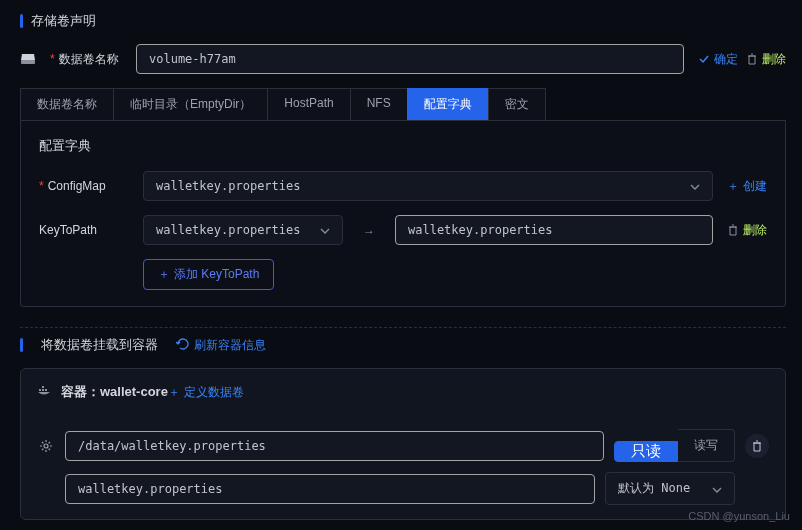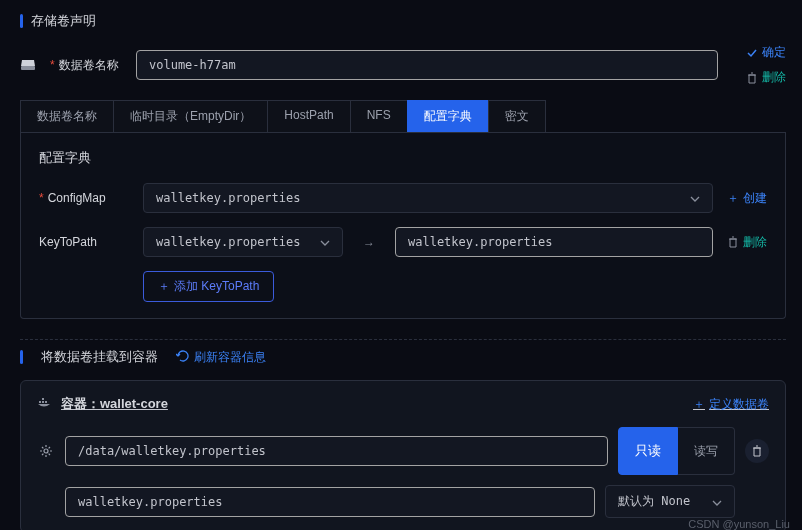--- a/index.html
+++ b/index.html
@@ -55,21 +55,21 @@
     flex: 1;
   }
   .action-link {
     color: #3b82f6;
     cursor: pointer;
     display: inline-flex;
     align-items: center;
     gap: 4px;
     white-space: nowrap;
   }
-  .action-link.muted { color: #14b8a6; }
+  .action-link.muted { color: #bef264; }
   .tabs {
     display: flex;
     border-bottom: 1px solid #2a2f3d;
     margin-bottom: 0;
   }
   .tab {
     padding: 7px 16px;
     color: #9ca1ad;
     cursor: pointer;
     border: 1px solid #2a2f3d;
@@ -126,23 +126,24 @@
     cursor: pointer;
     font-size: 12px;
     display: inline-flex;
     align-items: center;
     gap: 4px;
   }
   .btn-filled {
     background: #2563eb;
     color: #fff;
     border: 1px solid #2563eb;
-    padding: 14px 16px;
-    cursor: pointer;
-    font-size: 13px;
+    padding: 0 16px;
+    cursor: pointer;
+    font-size: 15px;
+    margin-top: 12px;
   }
   .btn-ghost {
     background: transparent;
     color: #9ca1ad;
     border: 1px solid #2a2f3d;
     padding: 5px 16px;
     cursor: pointer;
     font-size: 12px;
   }
   .seg { display: flex; }
@@ -160,23 +161,21 @@
   .disk-icon svg { width: 16px; height: 14px; }
   .container-block {
     background: #11151f;
     border: 1px solid #2a2f3d;
     border-radius: 6px;
     padding: 14px 16px;
   }
   .container-head {
     display: flex;
     align-items: center;
-    justify-content: space-between;
-    margin-bottom: 14px;
-    text-decoration: underline;
+    margin-bottom: 28px;
   }
   .container-name {
     color: #d4d6dc;
     font-weight: 600;
     font-size: 13px;
     display: flex;
     align-items: center;
     gap: 10px;
   }
   .circle-icon {
@@ -199,28 +198,28 @@
     display: flex;
     justify-content: center;
     color: #8a8f9c;
   }
   .gear-box svg { width: 14px; height: 14px; }
   .mode-select {
     min-width: 130px;
   }
   .right-col {
     display: flex;
-    flex-direction: column;
+    flex-direction: row;
     align-items: flex-end;
     gap: 8px;
     min-width: 54px;
   }
   .watermark {
     position: fixed;
-    bottom: 0;
+    bottom: 8px;
     right: 12px;
     color: #5a5f6b;
     font-size: 11px;
   }
   .refresh-icon svg, .whale-icon svg { width: 14px; height: 12px; }
 </style>
 </head>
 <body>
 
 <div class="section-header">

